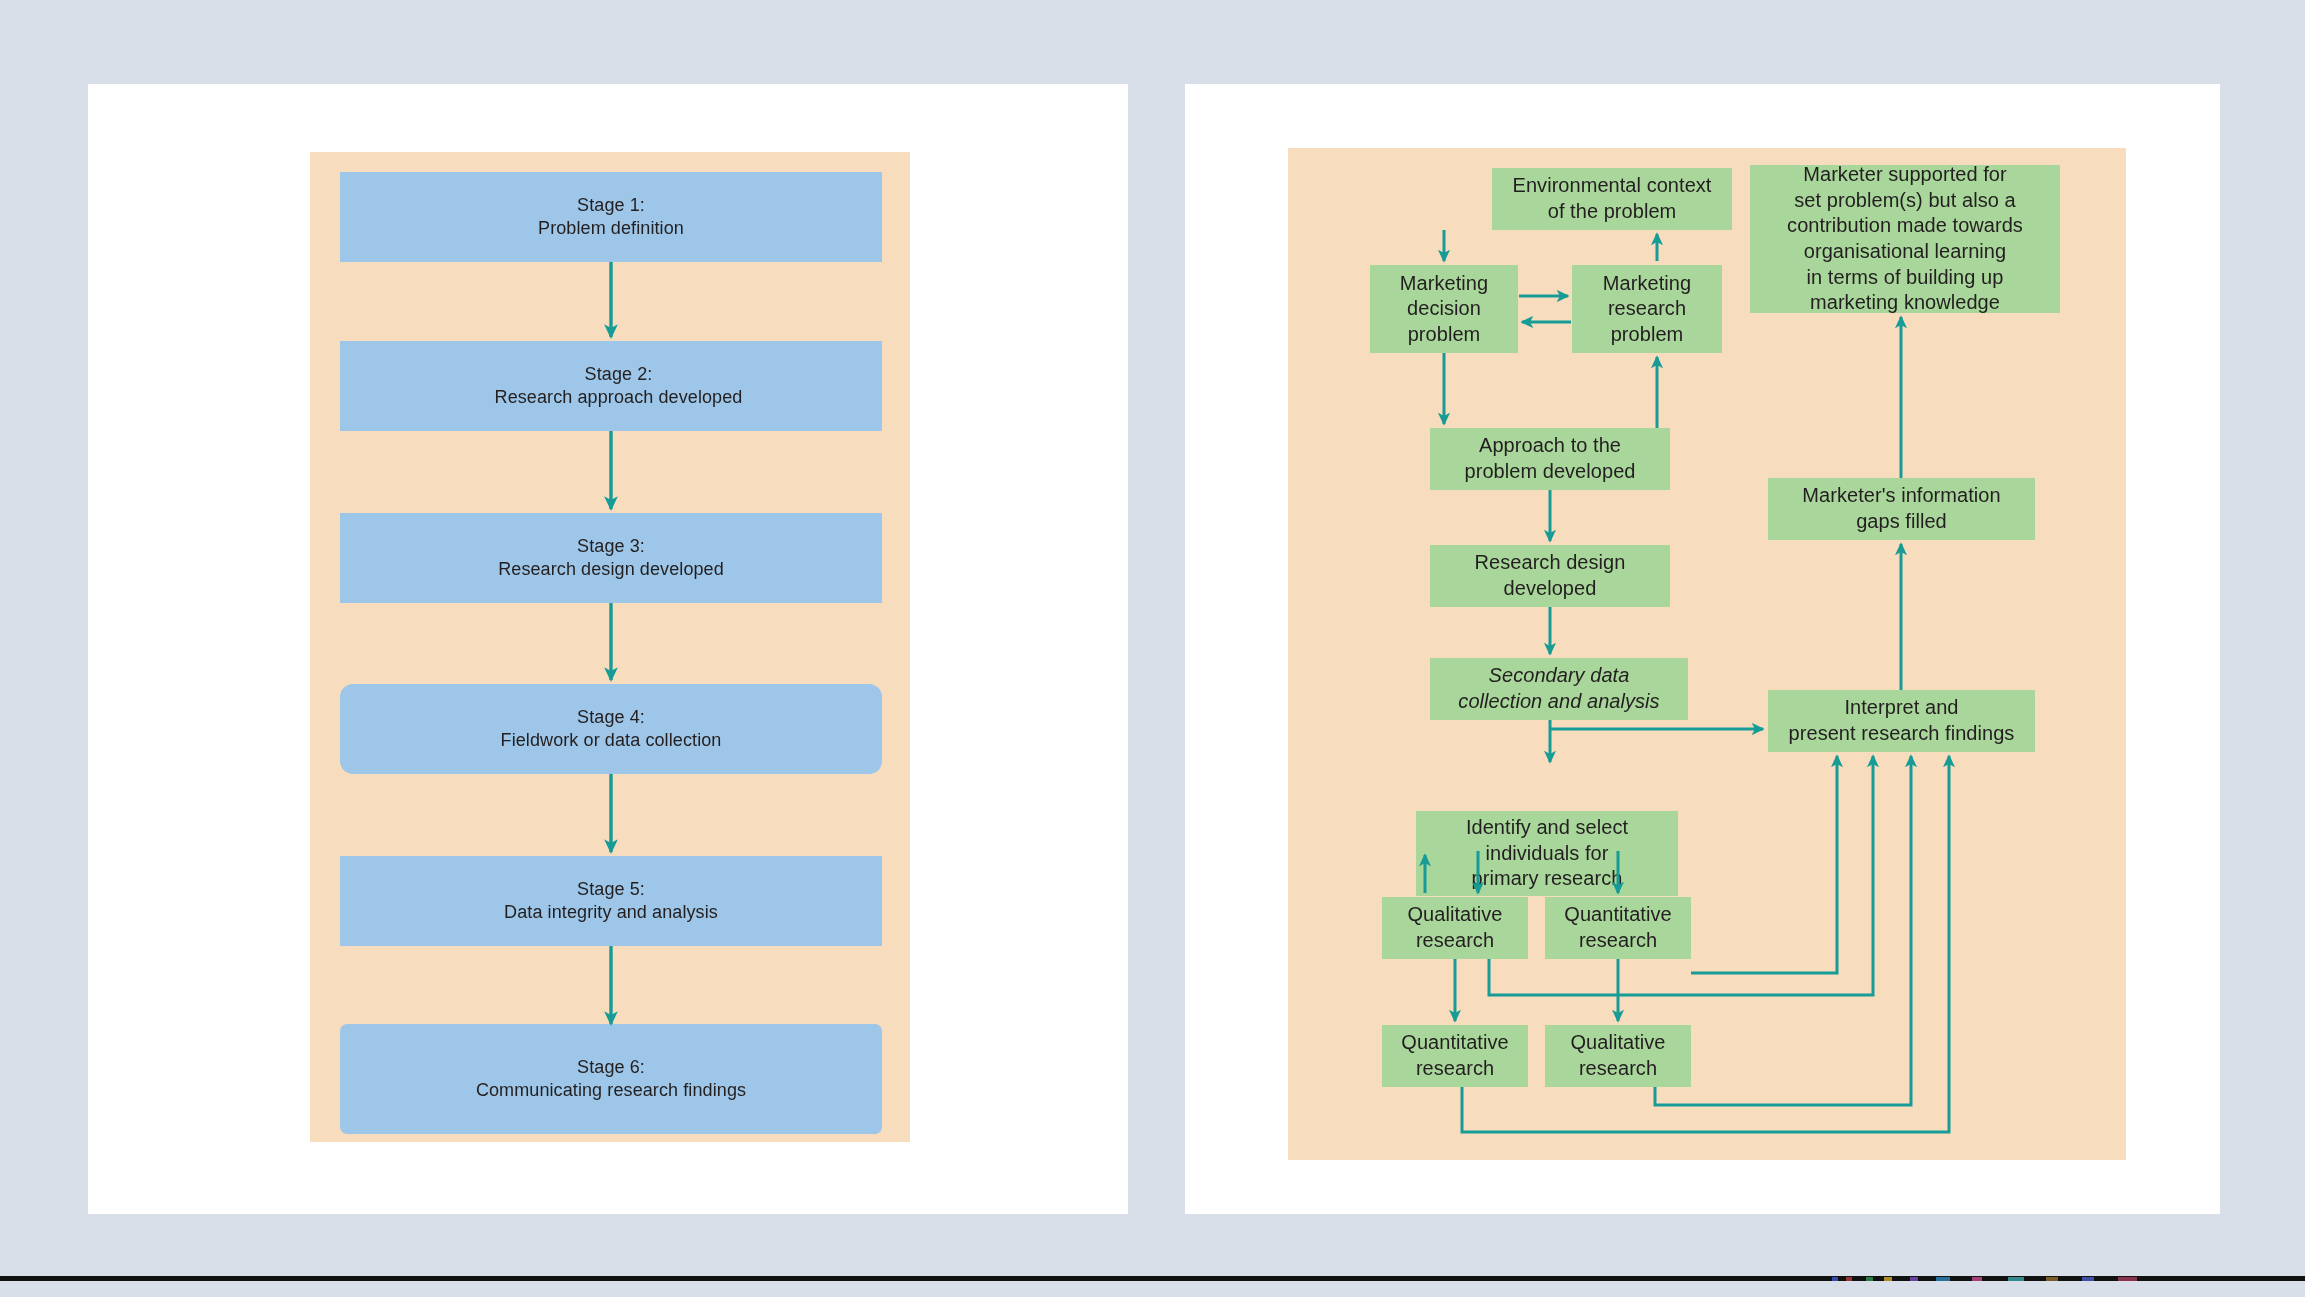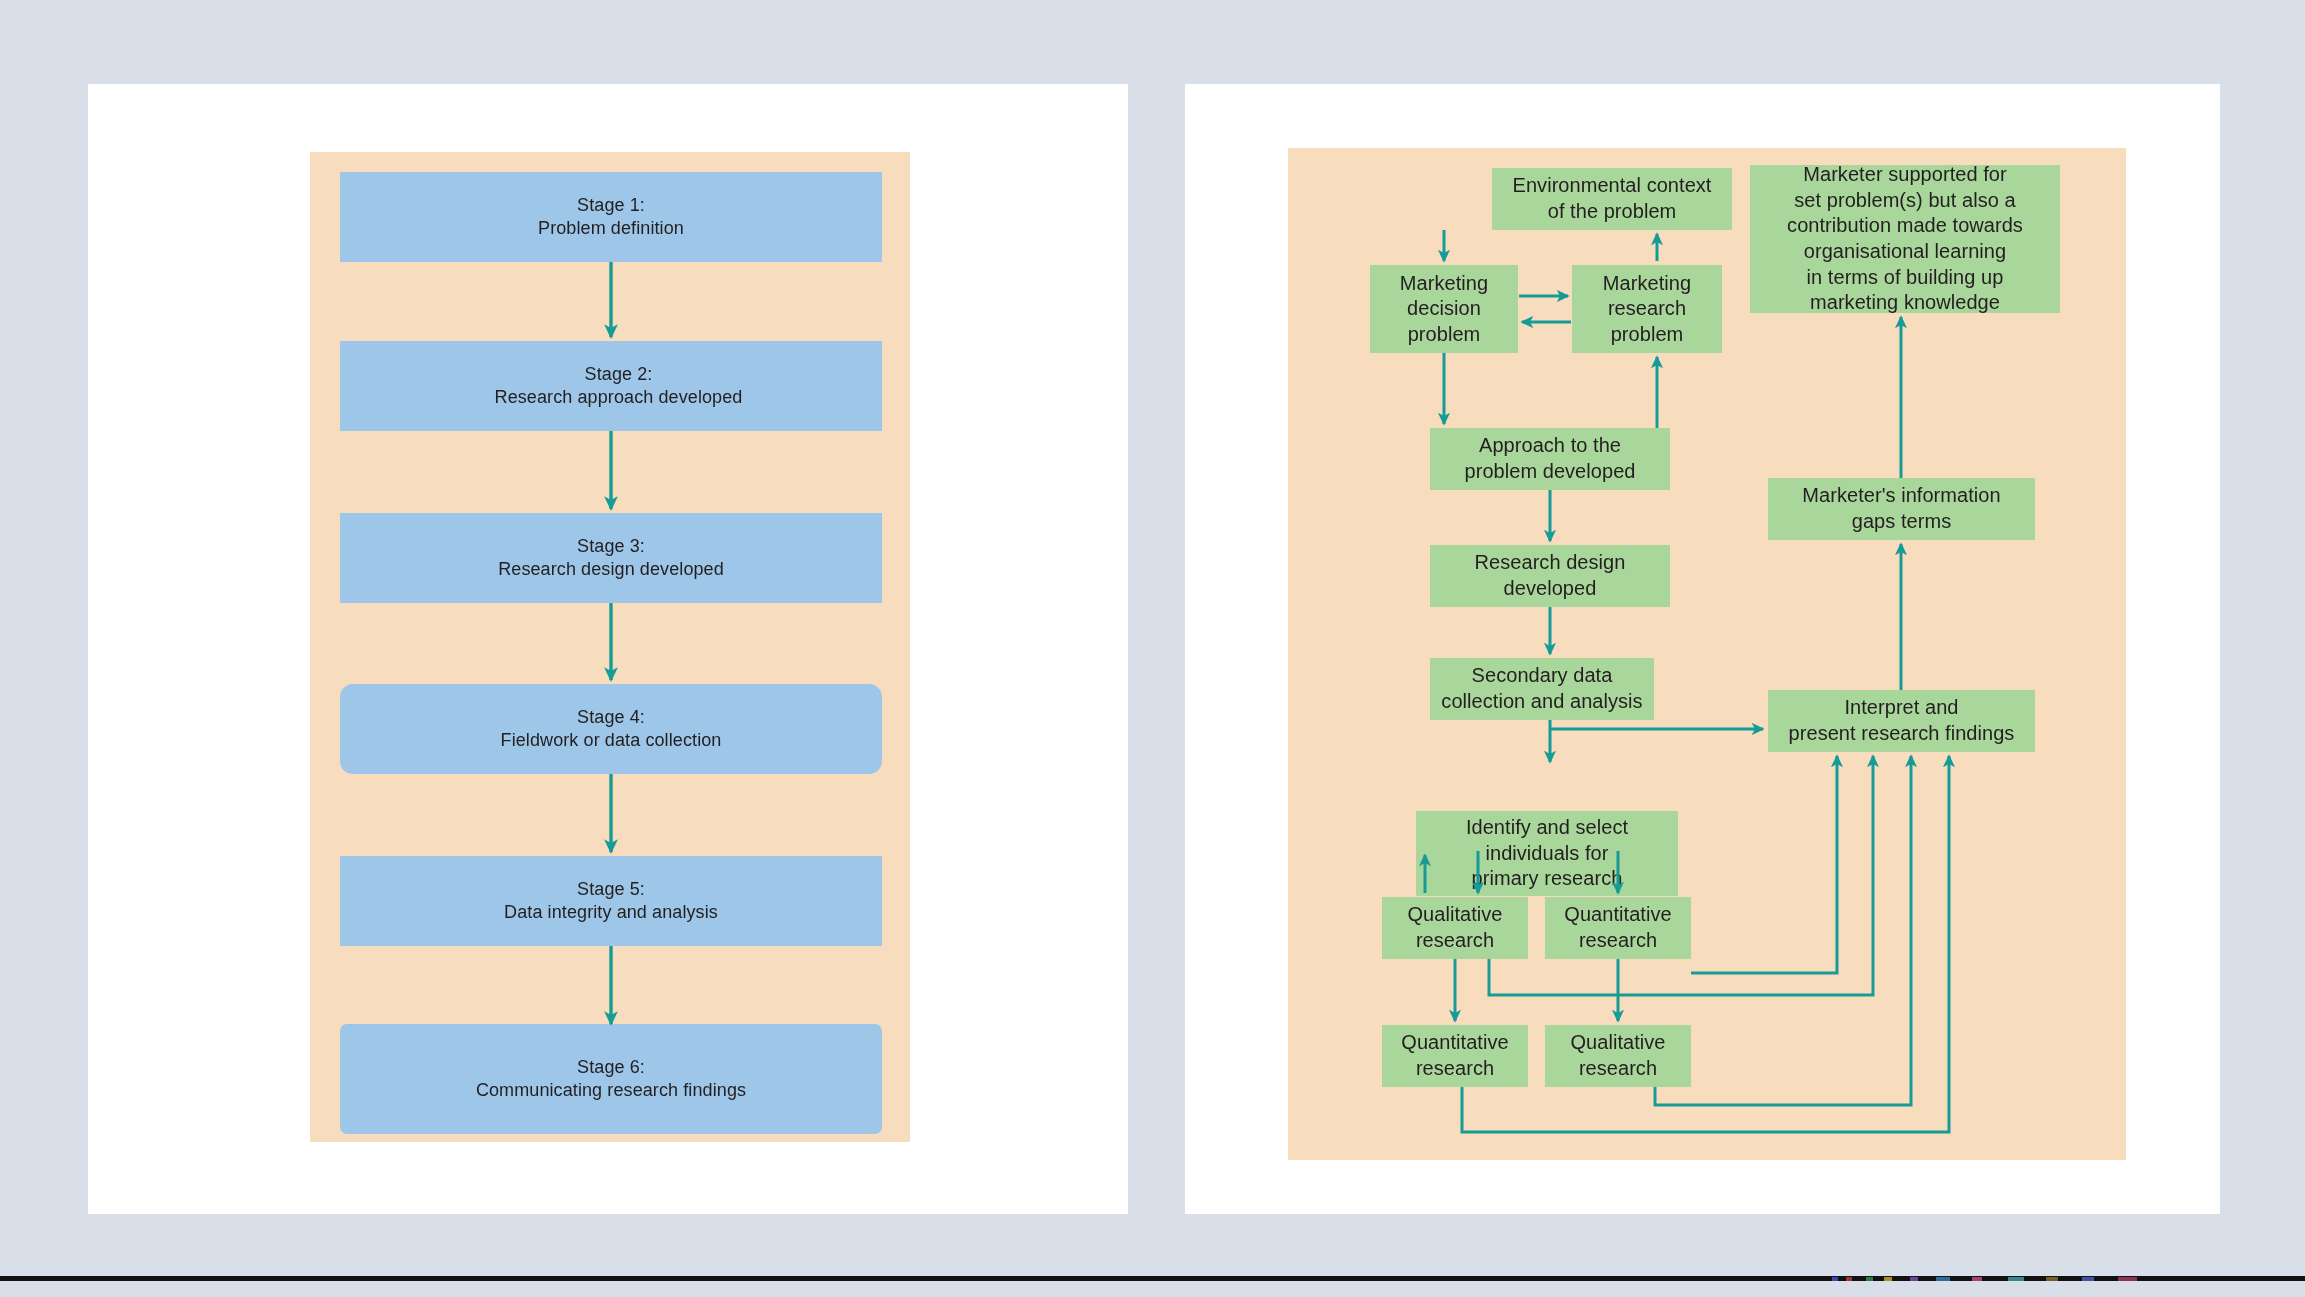--- a/index.html
+++ b/index.html
@@ -131,25 +131,25 @@
 organisational learning
 in terms of building up
 marketing knowledge</div>
 
   <div class="node gnode" style="left:1430px;top:428px;width:240px;height:62px;">Approach to the
 problem developed</div>
 
   <div class="node gnode" style="left:1430px;top:545px;width:240px;height:62px;">Research design
 developed</div>
 
-  <div class="node gnode" style="left:1430px;top:658px;width:224px;height:62px;">Secondary data
+  <div class="node gnode" style="left:1430px;top:658px;width:258px;height:62px;font-style:italic;">Secondary data
 collection and analysis</div>
 
   <div class="node gnode" style="left:1768px;top:478px;width:267px;height:62px;">Marketer's information
-gaps terms</div>
+gaps filled</div>
 
   <div class="node gnode" style="left:1768px;top:690px;width:267px;height:62px;">Interpret and
 present research findings</div>
 
   <div class="node gnode" style="left:1416px;top:792px;width:262px;height:85px;margin-top:19px;">Identify and select
 individuals for
 primary research</div>
 
   <div class="node gnode" style="left:1382px;top:897px;width:146px;height:62px;">Qualitative
 research</div>

